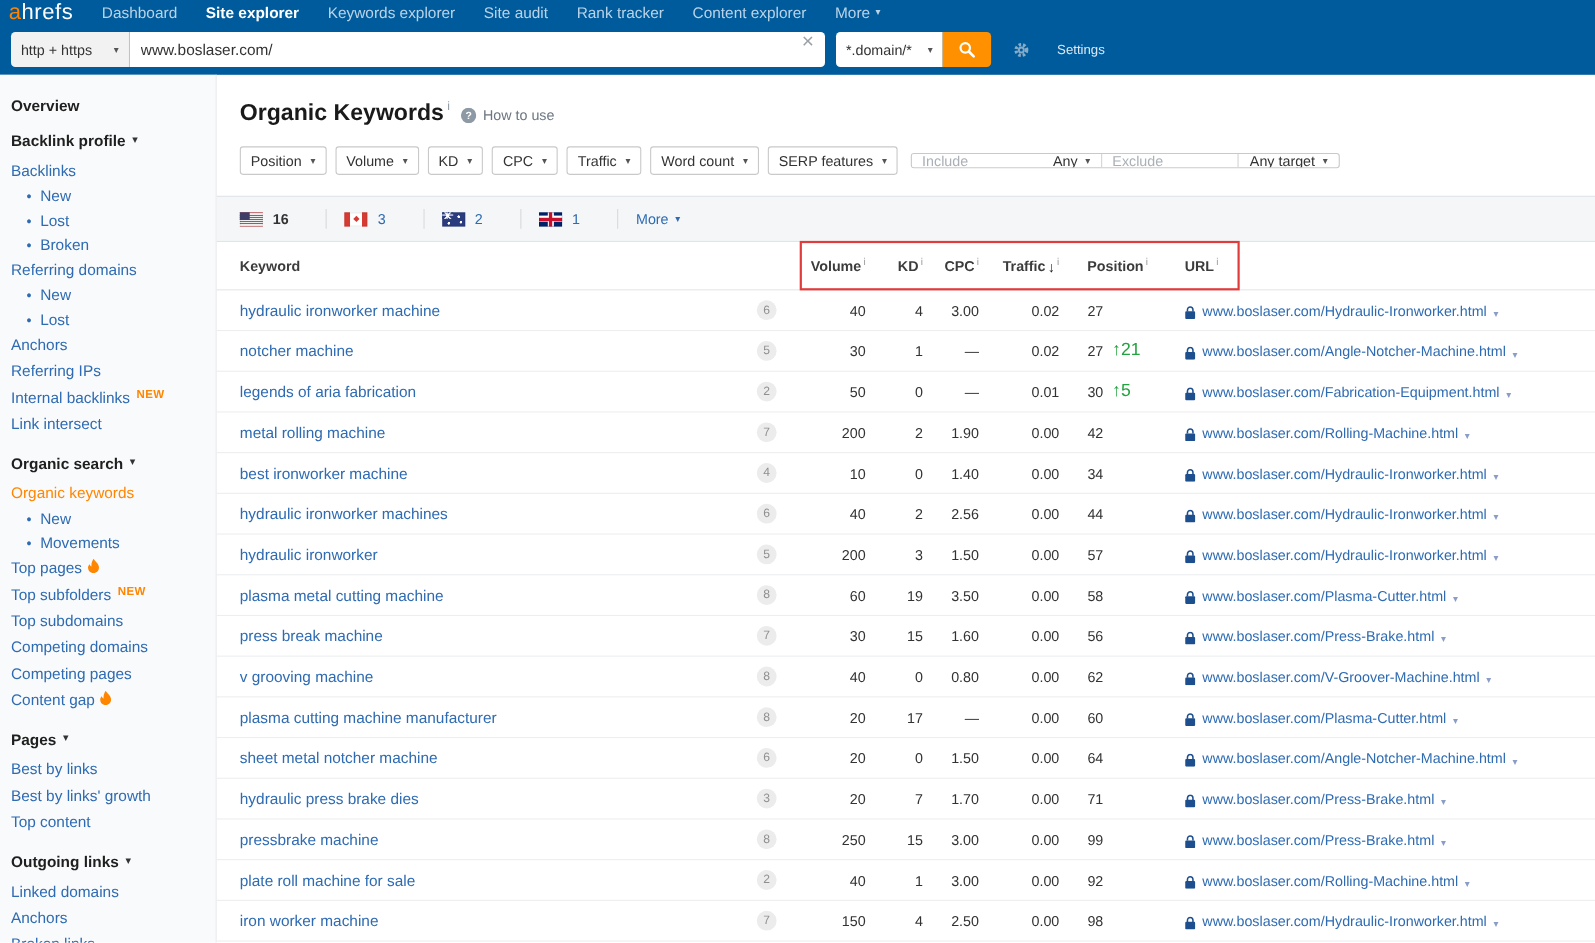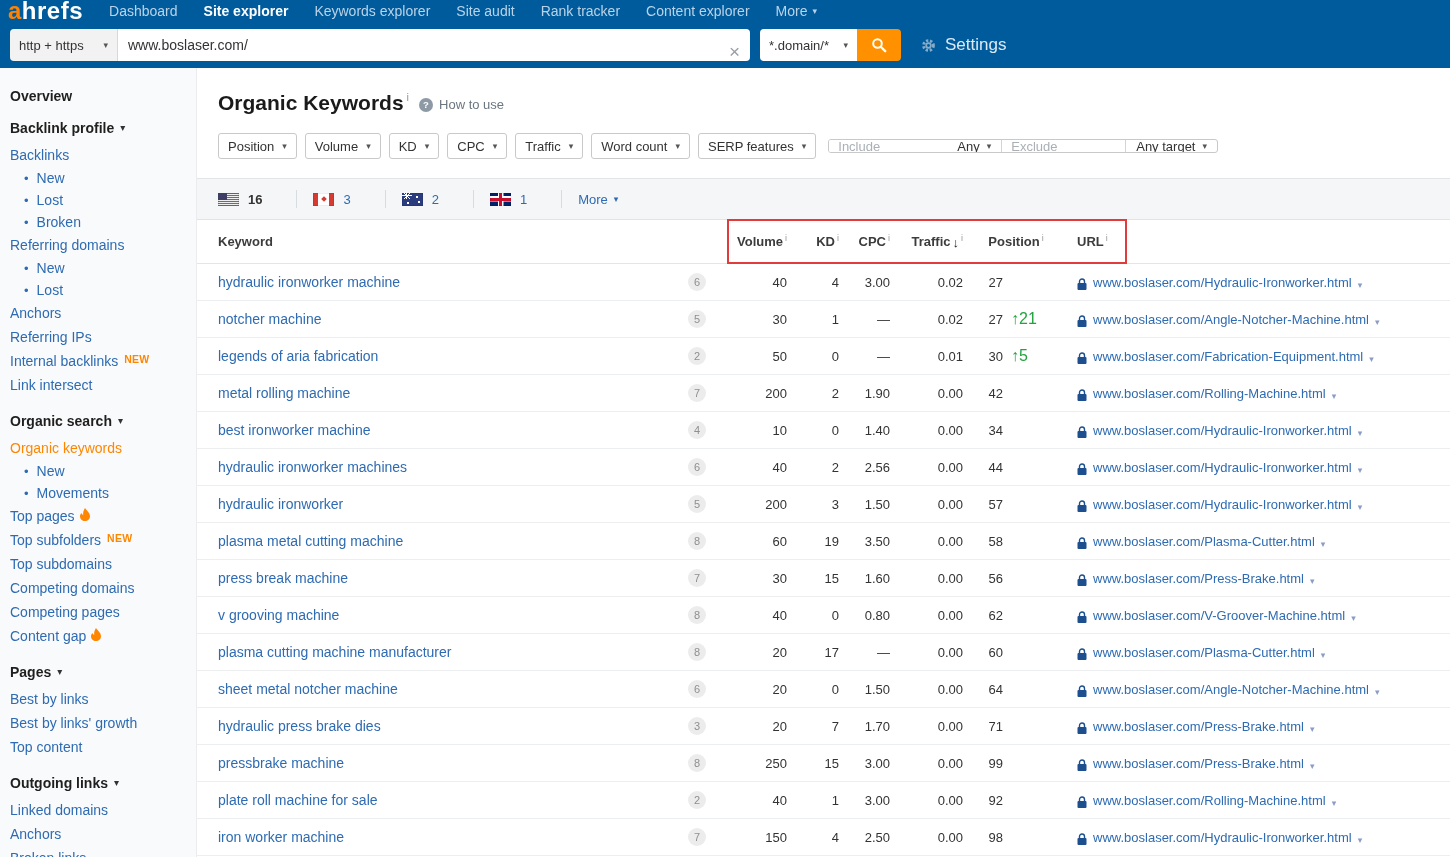--- a/index.html
+++ b/index.html
@@ -5,40 +5,40 @@
   * { margin:0; padding:0; box-sizing:border-box; }
   html,body { width:1450px; height:857px; overflow:hidden; background:#fff;
     font-family:"Liberation Sans","DejaVu Sans",sans-serif; font-size:13px; color:#333; }
   a { text-decoration:none; cursor:pointer; }
   button { cursor:pointer; }
   .caret { font-size:9px; line-height:1; }
 
   
   .topbar { background:#005b9d; height:68px; }
   .nav-row { display:flex; align-items:center; height:22px; padding-left:8px; }
-  .logo { font-weight:bold; font-size:24px; letter-spacing:.5px; margin-right:26px; line-height:20px; }
+  .logo { font-weight:normal; font-size:20px; letter-spacing:.5px; margin-right:26px; line-height:20px; }
   .logo-a { color:#ff8201; }
   .logo-rest { color:#fff; }
   .nav-items { display:flex; align-items:center; gap:26px; }
   .nav-item { color:#b9d3e8; font-size:14px; cursor:pointer; display:flex; align-items:center; gap:5px; white-space:nowrap; }
   .nav-item.active { color:#fff; font-weight:bold; }
   .nav-item .caret { color:#b9d3e8; }
 
   .search-row { display:flex; align-items:center; height:46px; padding:0 10px; }
   .proto { height:32px; width:108px; background:#f2f2f2; border-radius:4px 0 0 4px; border-right:1px solid #d8d8d8;
     display:flex; align-items:center; justify-content:space-between; padding:0 9px; color:#333; font-size:13px; }
-  .url-wrap { height:32px; width:632px; background:#fff; border-radius:0 4px 4px 0; display:flex; align-items:flex-end; }
+  .url-wrap { height:32px; width:632px; background:#fff; border-radius:0 4px 4px 0; display:flex; align-items:flex-start; }
   .url-input { flex:1; border:none; outline:none; height:100%; padding:0 10px; font-size:14px; color:#333; background:transparent;
     font-family:"Liberation Sans","DejaVu Sans",sans-serif; }
   .clear-x { color:#9aa0a6; font-size:19px; padding:0 10px; cursor:pointer; line-height:1; }
   .scope { height:32px; width:97px; margin-left:10px; background:#fff; border-radius:4px 0 0 4px;
     display:flex; align-items:center; justify-content:space-between; padding:0 9px; color:#333; font-size:13px; }
   .search-btn { height:32px; width:44px; background:#ff9000; border:none; border-radius:0 4px 4px 0;
     display:flex; align-items:center; justify-content:center; }
-  .settings { display:flex; align-items:center; gap:9px; margin-left:20px; color:#dce9f5; font-size:17px; cursor:pointer; }
+  .settings { display:flex; align-items:center; gap:25px; margin-left:20px; color:#dce9f5; font-size:12px; cursor:pointer; }
 
   
   .page { display:flex; height:789px; }
   .sidebar { width:197px; flex:none; background:#f9fafb; border-right:1px solid #ececf0; padding:12px 0 0 10px; font-size:14px; }
   .main { flex:1; position:relative; }
 
   
   .sb-top { font-weight:bold; color:#1f1f1f; margin:8px 0 10px; cursor:pointer; }
   .sb-header { font-weight:bold; color:#1f1f1f; margin:16px 0 7px; display:flex; align-items:center; gap:6px; cursor:pointer; }
   .sb-caret { color:#333; font-size:10px; }

